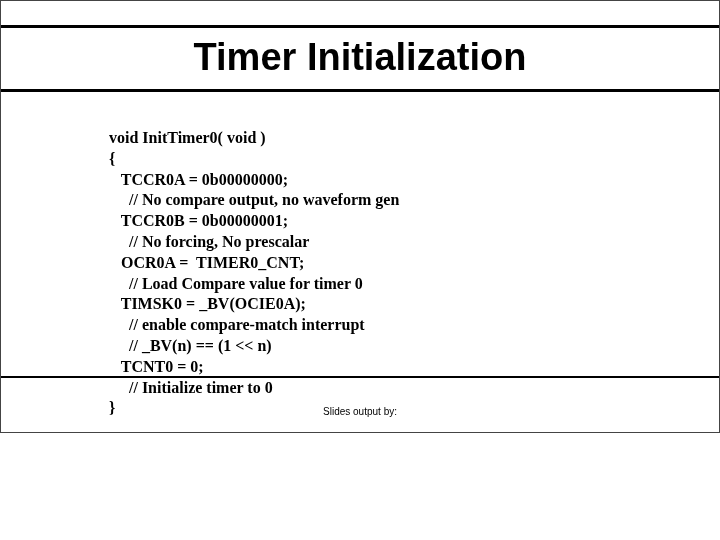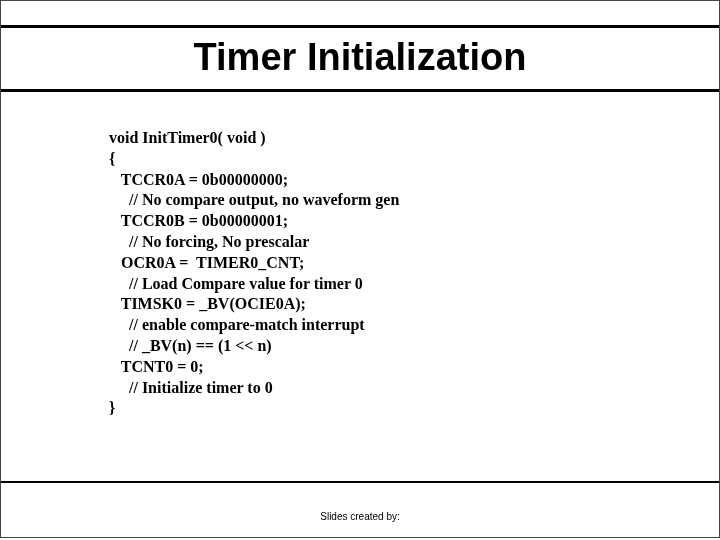--- a/index.html
+++ b/index.html
@@ -6,21 +6,21 @@
     margin: 0;
     padding: 0;
     width: 720px;
     height: 540px;
     background: #ffffff;
     font-family: Arial, Helvetica, sans-serif;
     overflow: hidden;
   }
   .slide {
     width: 720px;
-    height: 538px;
+    height: 433px;
     position: relative;
     box-sizing: border-box;
     border: 1px solid #444;
   }
   .title-wrap {
     border-top: 3px solid #000;
     border-bottom: 3px solid #000;
     margin-top: 24px;
   }
   .title {
@@ -74,15 +74,15 @@
      // Load Compare value for timer 0
    TIMSK0 = _BV(OCIE0A);
      // enable compare-match interrupt
      // _BV(n) == (1 &lt;&lt; n)
    TCNT0 = 0;
      // Initialize timer to 0
 }</div>
 
   <div class="footer-rule"></div>
   <div class="footer">
-    <div>Slides created by:</div>
+    <div>Slides output by:</div>
   </div>
 </div>
 
 </body></html>

